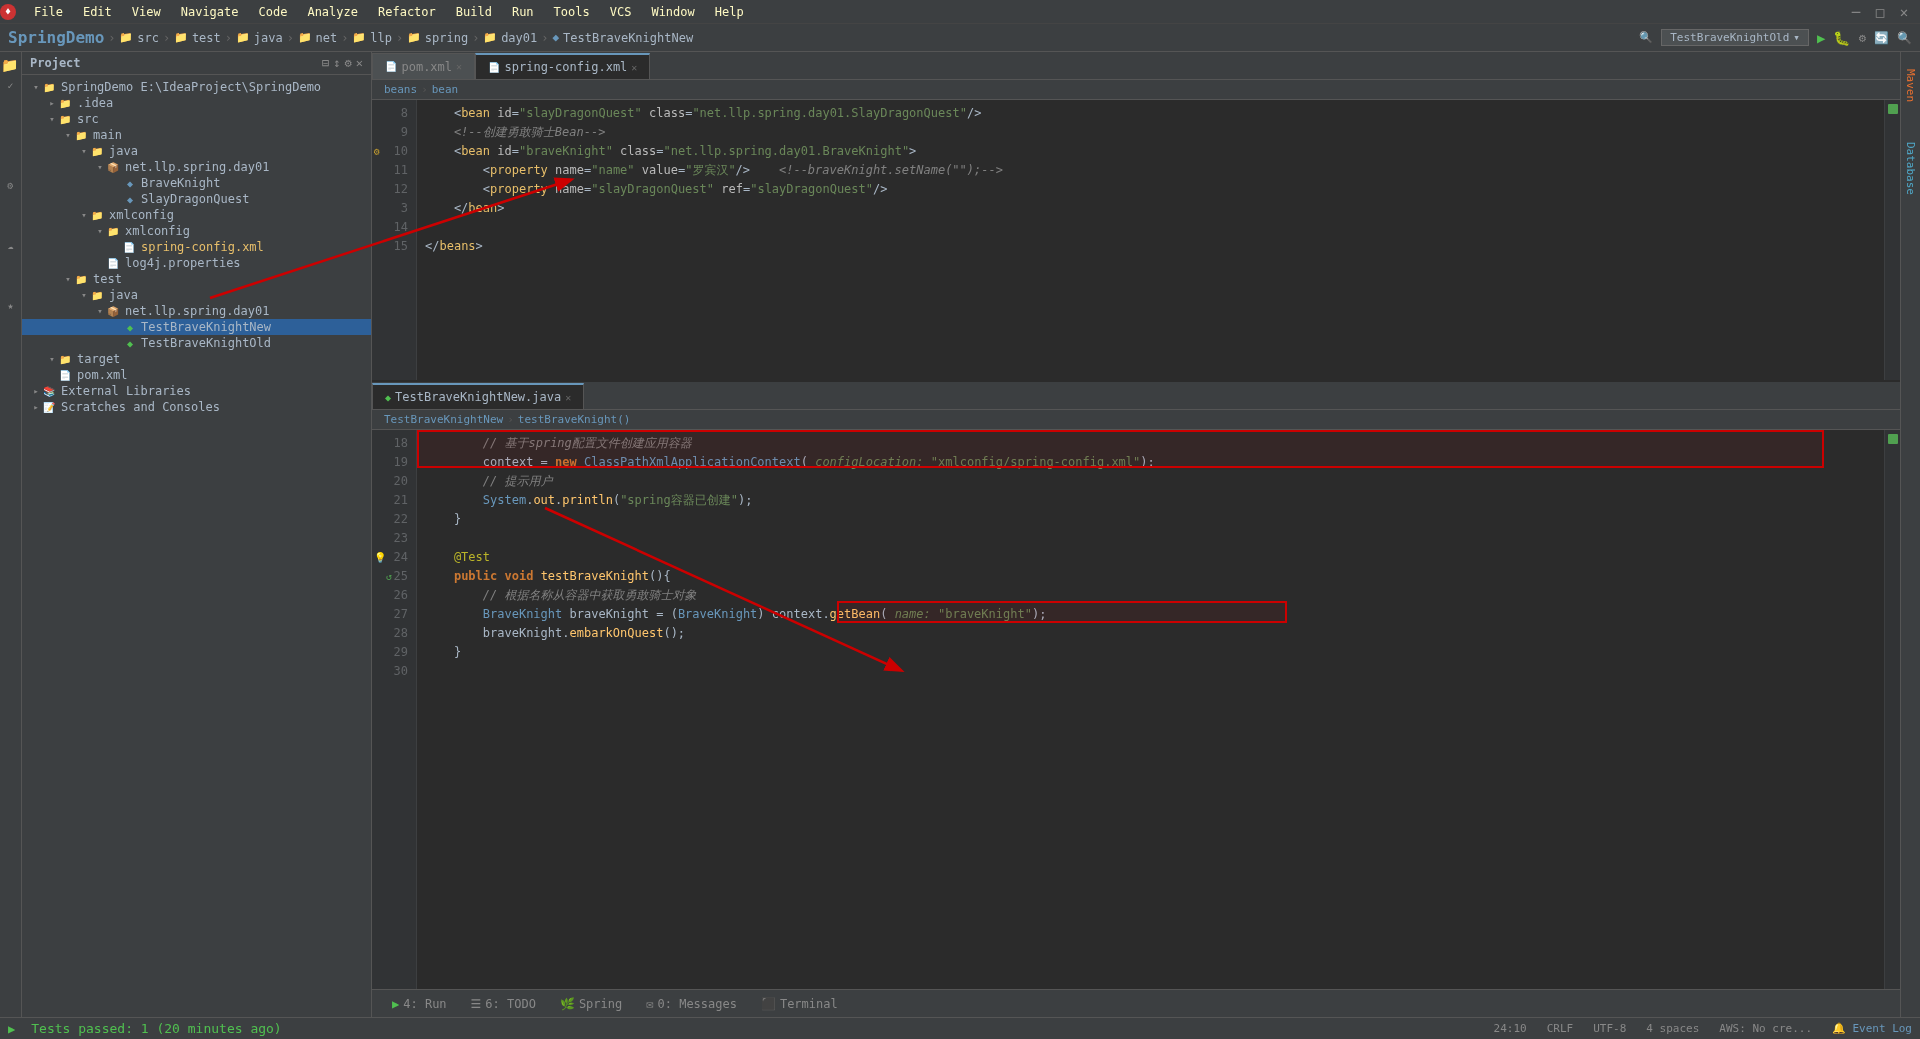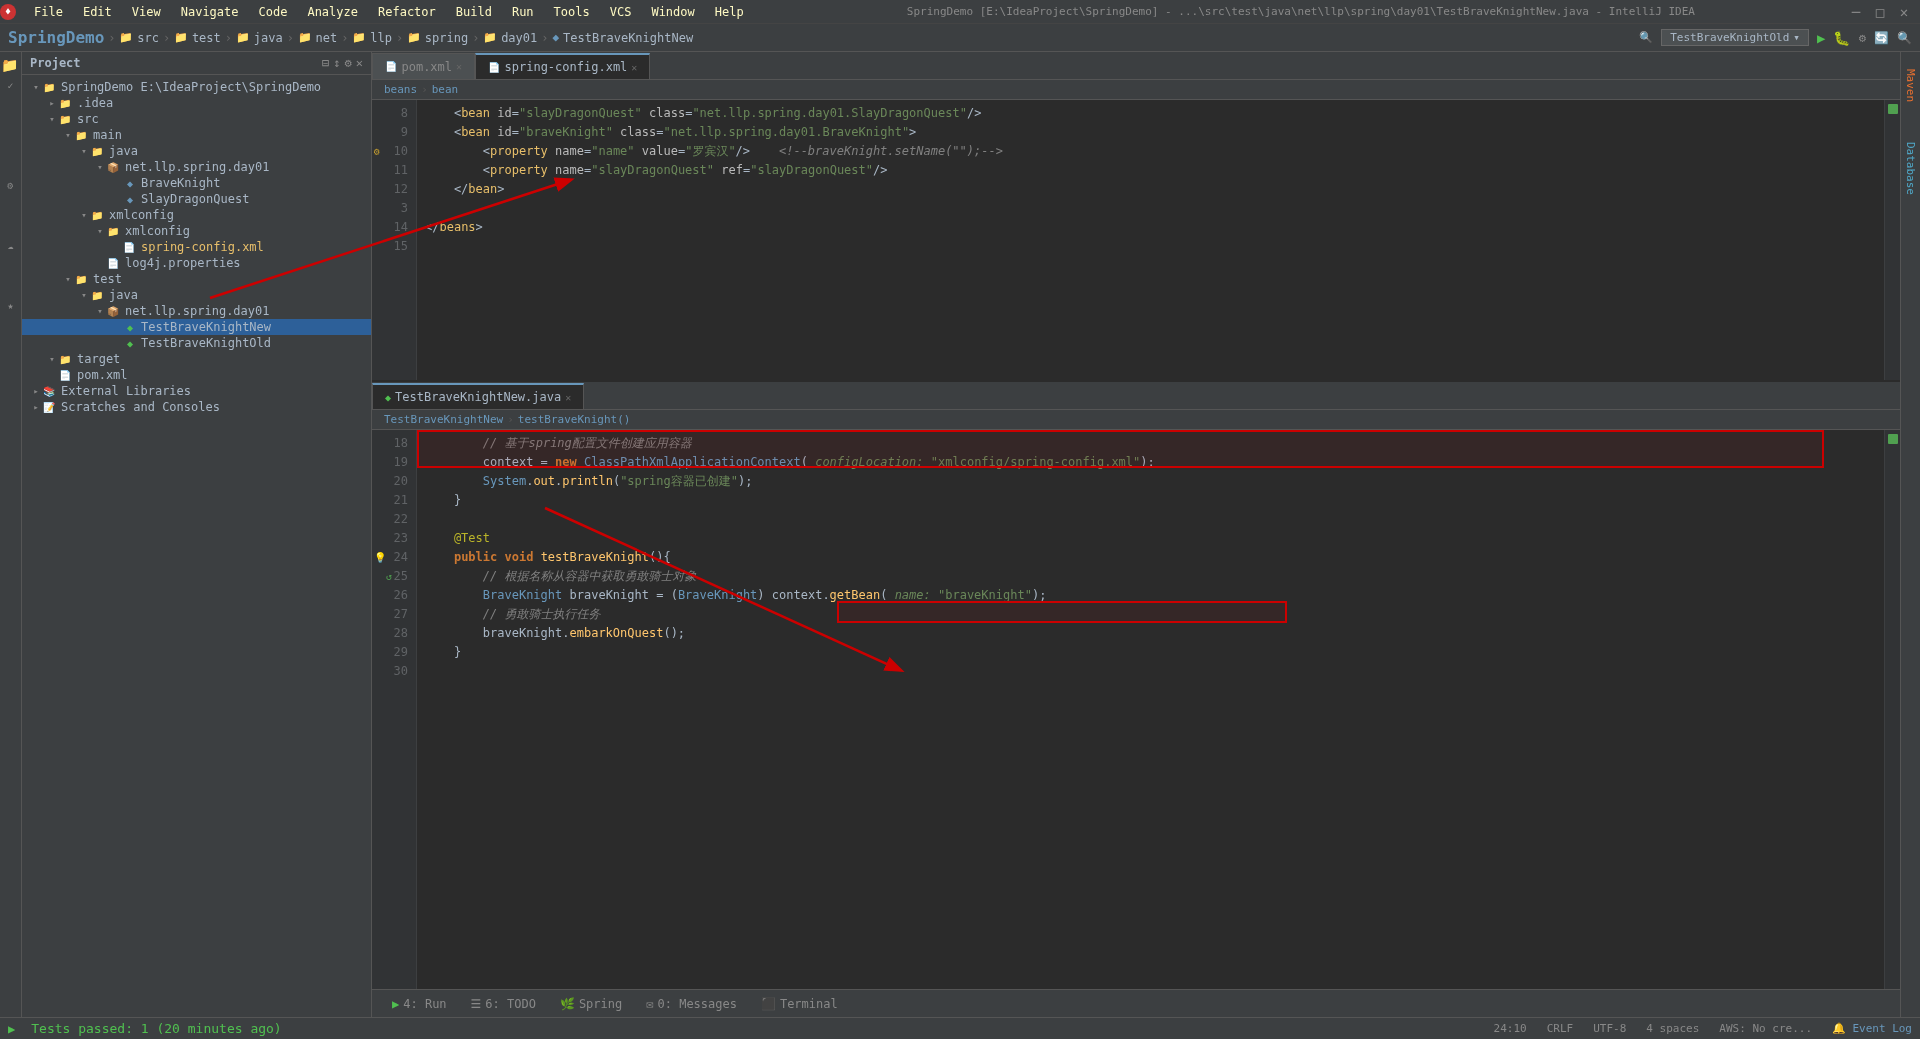--- a/index.html
+++ b/index.html
@@ -336,21 +336,20 @@
   <div class="menu-item">Navigate</div>
   <div class="menu-item">Code</div>
   <div class="menu-item">Analyze</div>
   <div class="menu-item">Refactor</div>
   <div class="menu-item">Build</div>
   <div class="menu-item">Run</div>
   <div class="menu-item">Tools</div>
   <div class="menu-item">VCS</div>
   <div class="menu-item">Window</div>
   <div class="menu-item">Help</div>
-  <div style="flex:1; text-align:center; font-size:11px; color:#888;">SpringDemo [E:\IdeaProject\SpringDemo] - ...\src\test\java\net\llp\spring\day01\TestBraveKnightNew.java - IntelliJ IDEA</div>
   <div class="window-controls">
     <span class="win-btn">─</span>
     <span class="win-btn">□</span>
     <span class="win-btn">✕</span>
   </div>
 </div>
 
 <div class="nav-bar">
   <span style="color:#6897bb; font-size:16px; font-weight:bold;">SpringDemo</span>
   <span class="nav-separator">›</span>
@@ -613,20 +612,23 @@
             <span>15</span>
           </div>
         <div style="height:100px;"></div>
       </div>
 
       <div class="code-content" style="position:relative;">
         <div class="code-line">
           <span class="plain">    &lt;</span><span class="tag">bean</span><span class="plain"> </span><span class="attr">id</span><span class="plain">=</span><span class="attrval">"slayDragonQuest"</span><span class="plain"> </span><span class="attr">class</span><span class="plain">=</span><span class="attrval">"net.llp.spring.day01.SlayDragonQuest"</span><span class="plain">/&gt;</span>
         </div>
         <div class="code-line">
+          <span class="comment">    &lt;!--创建勇敢骑士Bean--&gt;</span>
+        </div>
+        <div class="code-line">
           <span class="plain">    &lt;</span><span class="tag">bean</span><span class="plain"> </span><span class="attr">id</span><span class="plain">=</span><span class="attrval">"braveKnight"</span><span class="plain"> </span><span class="attr">class</span><span class="plain">=</span><span class="attrval">"net.llp.spring.day01.BraveKnight"</span><span class="plain">&gt;</span>
         </div>
         <div class="code-line">
           <span class="plain">        &lt;</span><span class="tag">property</span><span class="plain"> </span><span class="attr">name</span><span class="plain">=</span><span class="attrval">"name"</span><span class="plain"> </span><span class="attr">value</span><span class="plain">=</span><span class="attrval">"罗宾汉"</span><span class="plain">/&gt;    </span><span class="comment">&lt;!--braveKnight.setName("");--&gt;</span>
         </div>
         <div class="code-line">
           <span class="plain">        &lt;</span><span class="tag">property</span><span class="plain"> </span><span class="attr">name</span><span class="plain">=</span><span class="attrval">"slayDragonQuest"</span><span class="plain"> </span><span class="attr">ref</span><span class="plain">=</span><span class="attrval">"slayDragonQuest"</span><span class="plain">/&gt;</span>
         </div>
         <div class="code-line">
           <span class="plain">    &lt;/</span><span class="tag">bean</span><span class="plain">&gt;</span>
@@ -708,40 +710,40 @@
 
         <div style="position:absolute; top:171px; left:420px; width:450px; height:22px; border:2px solid #cc0000; background:rgba(200,0,0,0.07); pointer-events:none; z-index:10;"></div>
 
         <div class="code-line">
           <span class="plain">        </span><span class="comment">// 基于spring配置文件创建应用容器</span>
         </div>
         <div class="code-line">
           <span class="plain">        context = </span><span class="kw">new</span><span class="plain"> </span><span class="type">ClassPathXmlApplicationContext</span><span class="plain">( </span><span class="param-hint">configLocation:</span><span class="plain"> </span><span class="str">"xmlconfig/spring-config.xml"</span><span class="plain">);</span>
         </div>
         <div class="code-line">
+          <span class="plain">        </span><span class="comment">// 提示用户</span>
+        </div>
+        <div class="code-line">
           <span class="plain">        </span><span class="type">System</span><span class="plain">.</span><span class="method">out</span><span class="plain">.</span><span class="method">println</span><span class="plain">(</span><span class="str">"spring容器已创建"</span><span class="plain">);</span>
         </div>
         <div class="code-line">
           <span class="plain">    }</span>
         </div>
         <div class="code-line">&nbsp;</div>
         <div class="code-line">
           <span class="annotation">    @Test</span>
         </div>
         <div class="code-line">
           <span class="plain">    </span><span class="kw">public</span><span class="plain"> </span><span class="kw">void</span><span class="plain"> </span><span class="method">testBraveKnight</span><span class="plain">(){</span>
         </div>
         <div class="code-line">
           <span class="plain">        </span><span class="comment">// 根据名称从容器中获取勇敢骑士对象</span>
         </div>
         <div class="code-line">
           <span class="plain">        </span><span class="type">BraveKnight</span><span class="plain"> braveKnight = (</span><span class="type">BraveKnight</span><span class="plain">) context.</span><span class="method">getBean</span><span class="plain">( </span><span class="param-hint">name:</span><span class="plain"> </span><span class="str">"braveKnight"</span><span class="plain">);</span>
-        </div>
-        <div class="code-line">
-          <span class="plain">        </span><span class="comment">// 勇敢骑士执行任务</span>
         </div>
         <div class="code-line">
           <span class="plain">        braveKnight.</span><span class="method">embarkOnQuest</span><span class="plain">();</span>
         </div>
         <div class="code-line">
           <span class="plain">    }</span>
         </div>
       </div>
 
       <div style="width:16px; background:#313335; border-left:1px solid #3d3f41; display:flex; flex-direction:column; align-items:center; padding:2px 0;">

